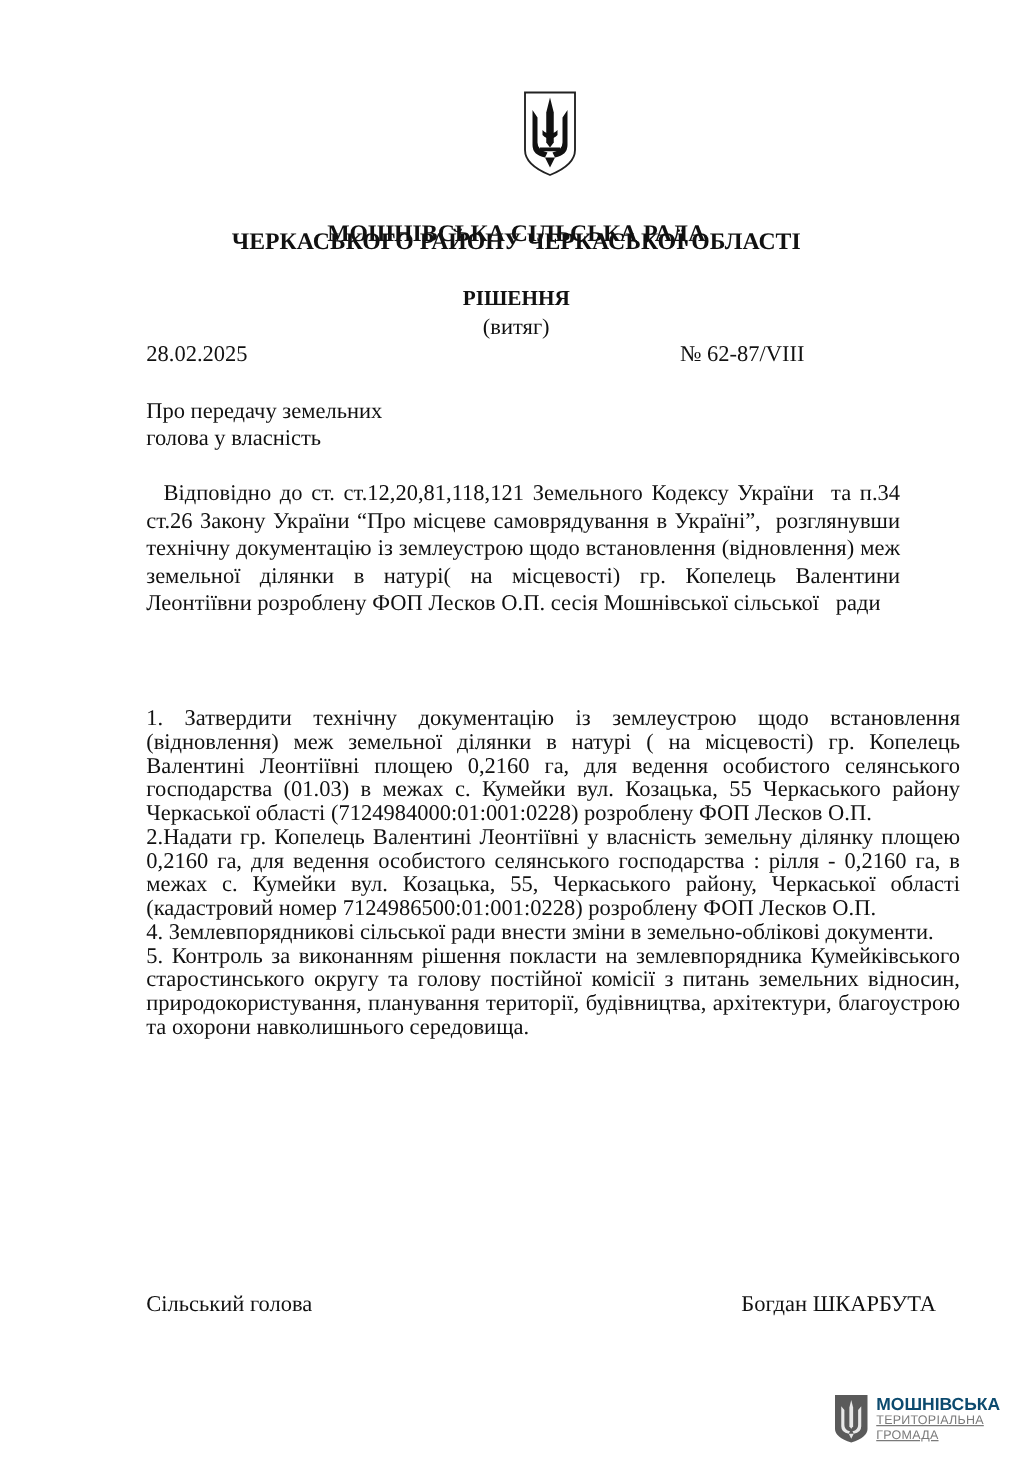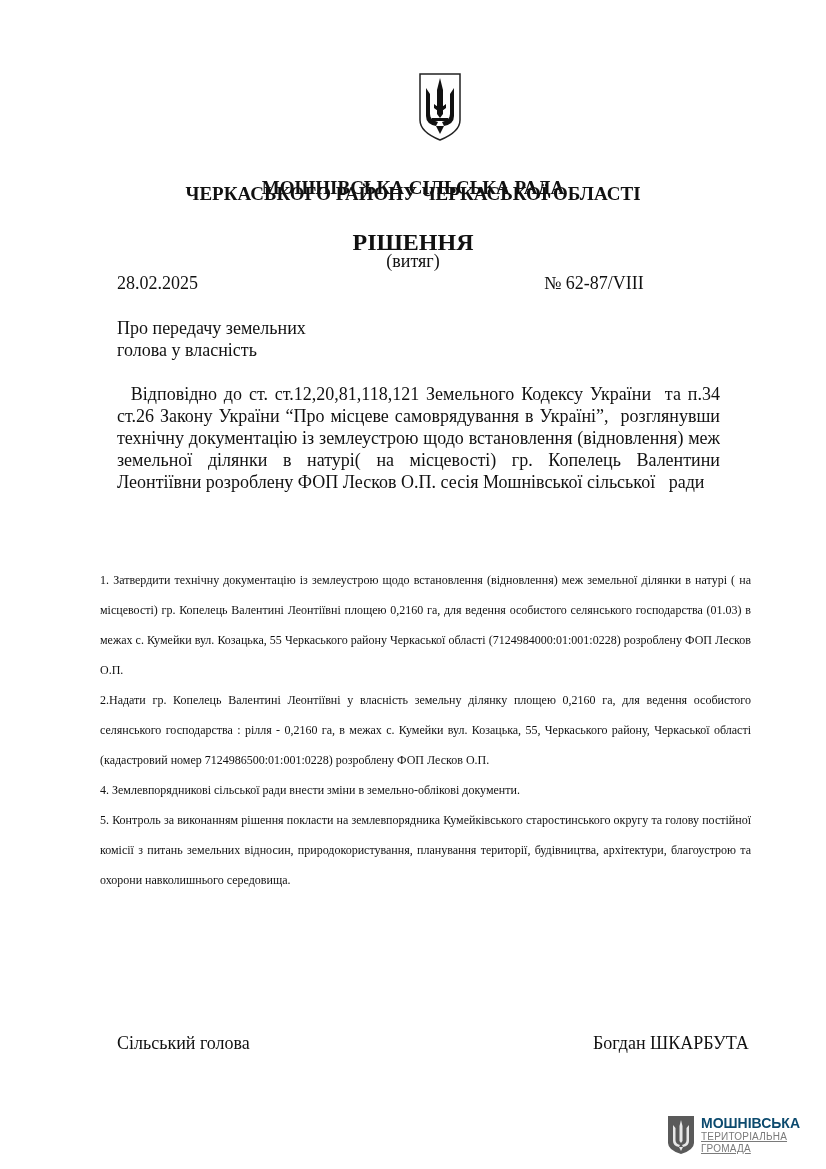--- a/index.html
+++ b/index.html
@@ -3,29 +3,29 @@
   <meta charset="utf-8">
   <style>
     html, body { margin: 0; padding: 0; background: #ffffff; }
     body { width: 826px; height: 1169px; position: relative; overflow: hidden;
            font-family: "Liberation Serif", "DejaVu Serif", serif; color: #111111; }
     .page { position: absolute; left: 0; top: 0; width: 826px; height: 1169px; }
     .emblem { position: absolute; left: 416px; top: 70px; width: 48px; height: 72px; }
     .header { position: absolute; left: 0; width: 826px; text-align: center; font-weight: bold; font-size: 19px; }
     .h1 { top: 177px; }
     .h2 { top: 183px; }
-    .title { position: absolute; top: 229px; left: 0; width: 826px; text-align: center; font-weight: bold; font-size: 24px; }
+    .title { position: absolute; top: 229px; left: 0; width: 826px; text-align: center; font-weight: bold; font-size: 17px; }
     .subtitle { position: absolute; top: 251px; left: 0; width: 826px; text-align: center; font-size: 18px; }
     .date { position: absolute; top: 273px; left: 117px; font-size: 18px; }
     .number { position: absolute; top: 273px; left: 544px; font-size: 18px; }
     .subject { position: absolute; top: 317px; left: 117px; font-size: 18px; line-height: 22px; }
     .preamble { position: absolute; top: 383px; left: 117px; width: 603px; font-size: 18px; line-height: 22px; text-align: justify; }
     .preamble p { margin: 0; }
     .decided { position: absolute; top: 516px; left: 0; width: 826px; text-align: center; font-size: 18px; }
-    .items { position: absolute; top: 565px; left: 100px; width: 651px; font-size: 12px; line-height: 30px; }
+    .items { position: absolute; top: 565px; left: 117px; width: 651px; font-size: 18px; line-height: 19px; }
     .items p { margin: 0; text-align: justify; text-align-last: left; }
     .sig-left { position: absolute; top: 1033px; left: 117px; font-size: 18px; }
     .sig-right { position: absolute; top: 1033px; left: 593px; font-size: 18px; }
     .footer-logo { position: absolute; left: 667px; top: 1115px; width: 150px; height: 44px; }
     .footer-shield { position: absolute; left: 0; top: 0; width: 28px; height: 40px; }
     .footer-text { position: absolute; left: 34px; top: 0; font-family: "Liberation Sans", "DejaVu Sans", sans-serif; color: #6b6b6b; line-height: 12px; }
     .ft1 { font-weight: bold; font-size: 14px; line-height: 16px; color: #0c4a6e; }
     .ft2, .ft3 { font-size: 10px; color: #7a7a7a; letter-spacing: 0.2px; text-decoration: underline; }
   </style>
 </head>

